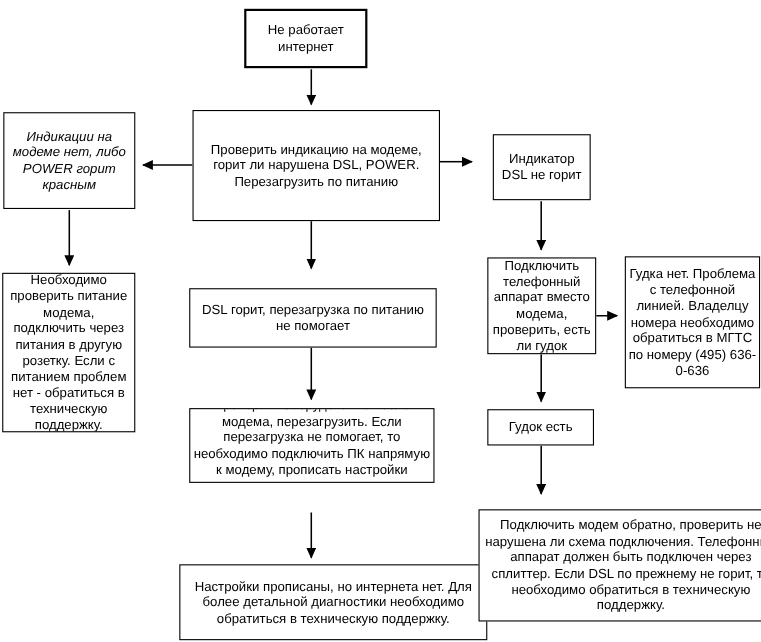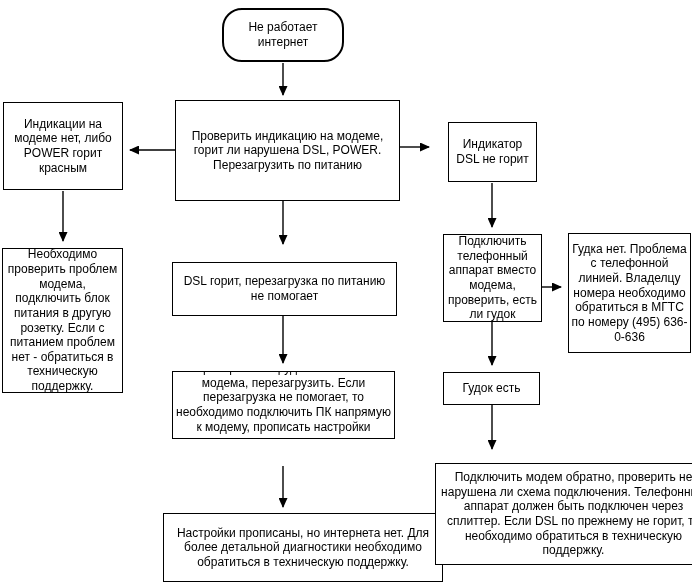--- a/index.html
+++ b/index.html
@@ -51,27 +51,27 @@
     <line x1="283" y1="201" x2="283" y2="244" marker-end="url(#ah)"></line>
     <line x1="63" y1="191" x2="63" y2="241" marker-end="url(#ah)"></line>
     <line x1="492" y1="183" x2="492" y2="227" marker-end="url(#ah)"></line>
     <line x1="542" y1="287" x2="561" y2="287" marker-end="url(#ah)"></line>
     <line x1="492" y1="322" x2="492" y2="365" marker-end="url(#ah)"></line>
     <line x1="492" y1="405" x2="492" y2="449" marker-end="url(#ah)"></line>
     <line x1="283" y1="316" x2="283" y2="363" marker-end="url(#ah)"></line>
     <line x1="283" y1="466" x2="283" y2="507" marker-end="url(#ah)"></line>
   </svg>
 
-  <div class="node start" style="left:222px; top:8px; width:122px; height:54px;border-radius:20px;">Не работает интернет</div>
+  <div class="node start" style="left:222px; top:8px; width:112px; height:54px;">Не работает интернет</div>
 
   <div class="node" style="left:175px; top:100px; width:225px; height:101px;">Проверить индикацию на модеме, горит ли нарушена DSL, POWER. Перезагрузить по питанию</div>
 
-  <div class="node" style="left:3px; top:102px; width:120px; height:88px;">Индикации на модеме нет, либо POWER горит красным</div>
+  <div class="node" style="left:3px; top:102px; width:120px; height:88px;font-style:italic;">Индикации на модеме нет, либо POWER горит красным</div>
 
-  <div class="node" style="left:2px; top:248px; width:121px; height:145px; padding:1px 2px;">Необходимо проверить проблем модема, подключить блок питания в другую розетку. Если с питанием проблем нет - обратиться в техническую поддержку.</div>
+  <div class="node" style="left:2px; top:248px; width:121px; height:145px; padding:1px 2px;">Необходимо проверить питание модема, подключить через питания в другую розетку. Если с питанием проблем нет - обратиться в техническую поддержку.</div>
 
   <div class="node" style="left:448px; top:122px; width:89px; height:60px;">Индикатор DSL не горит</div>
 
   <div class="node" style="left:443px; top:234px; width:99px; height:88px; padding:1px 1px;">Подключить телефонный аппарат вместо модема, проверить, есть ли гудок</div>
 
   <div class="node" style="left:568px; top:233px; width:123px; height:120px; padding:1px 1px;">Гудка нет. Проблема с телефонной линией. Владелцу номера необходимо обратиться в МГТС по номеру (495) 636-0-636</div>
 
   <div class="node" style="left:443px; top:372px; width:97px; height:33px;">Гудок есть</div>
 
   <div class="node" style="left:172px; top:262px; width:225px; height:54px;">DSL горит, перезагрузка по питанию не помогает</div>

